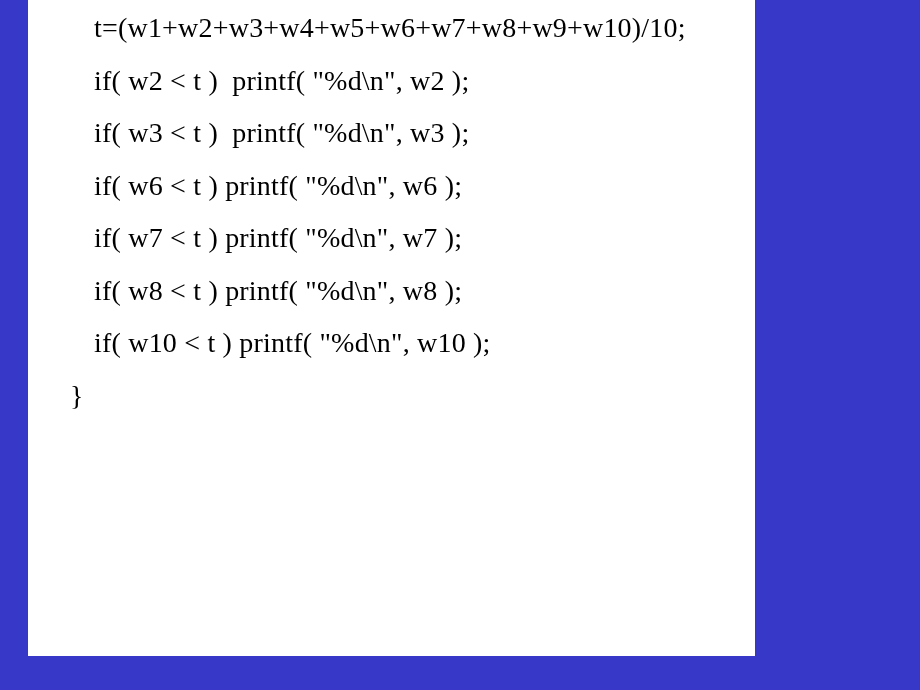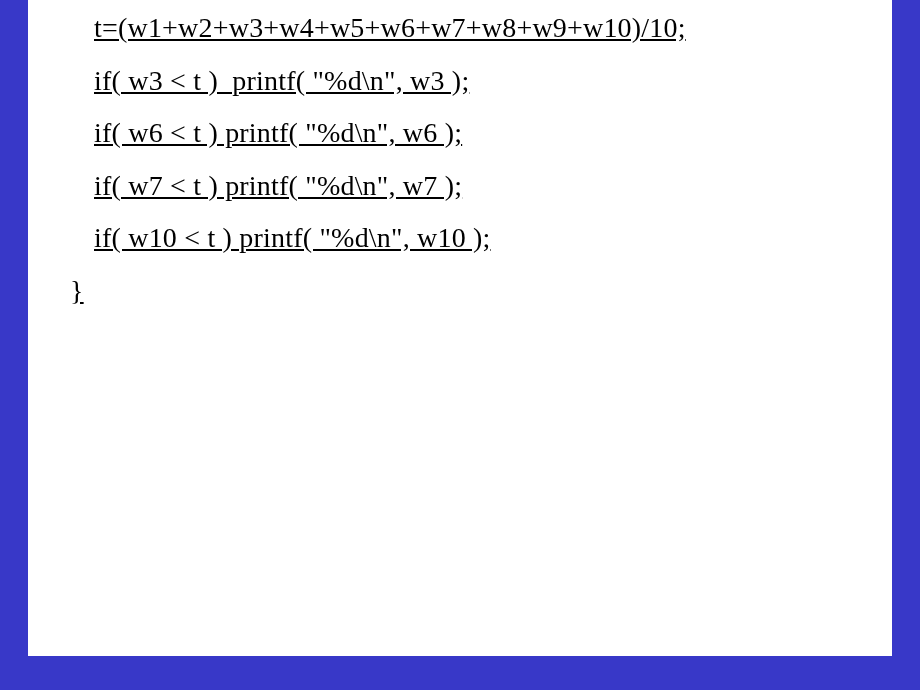--- a/index.html
+++ b/index.html
@@ -10,26 +10,25 @@
     overflow: hidden;
   }
   body {
     background: #3838c8;
     font-family: "Times New Roman", Times, serif;
   }
   .page {
     position: absolute;
     left: 28px;
     top: 0;
-    width: 864px;
+    width: 727px;
     height: 656px;
     background: #ffffff;
     box-sizing: border-box;
     padding: 14px 0 0 42px;
-    text-decoration: underline;
   }
   .code-line {
     font-size: 28px;
     line-height: 1.0;
     color: #000;
     white-space: pre;
     letter-spacing: 0.2px;
     margin-bottom: 24.5px;
   }
   .code-line:last-child {
@@ -37,18 +36,20 @@
   }
   .indent {
     padding-left: 24px;
   }
 </style>
 </head>
 <body>
 
 <div class="page">
   <div class="code-line indent">t=(w1+w2+w3+w4+w5+w6+w7+w8+w9+w10)/10;</div>
+  <div class="code-line indent">if( w2 &lt; t )  printf( "%d\n", w2 );</div>
   <div class="code-line indent">if( w3 &lt; t )  printf( "%d\n", w3 );</div>
   <div class="code-line indent">if( w6 &lt; t ) printf( "%d\n", w6 );</div>
   <div class="code-line indent">if( w7 &lt; t ) printf( "%d\n", w7 );</div>
+  <div class="code-line indent">if( w8 &lt; t ) printf( "%d\n", w8 );</div>
   <div class="code-line indent">if( w10 &lt; t ) printf( "%d\n", w10 );</div>
   <div class="code-line">}</div>
 </div>
 
 </body></html>

